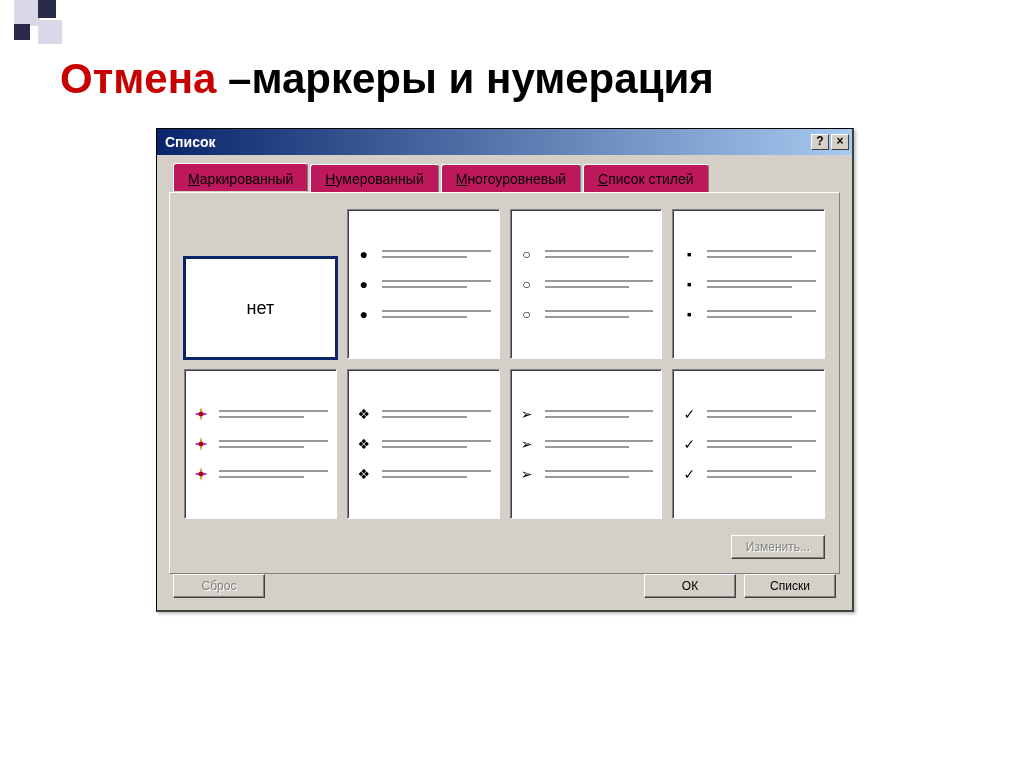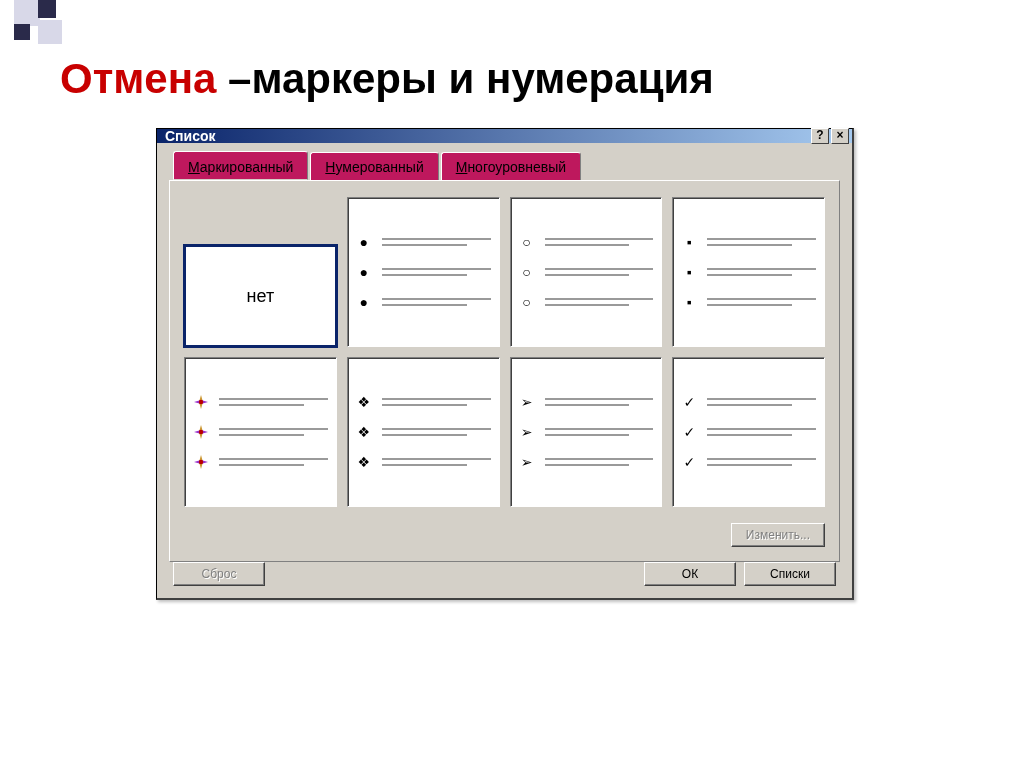--- a/index.html
+++ b/index.html
@@ -35,21 +35,21 @@
     top: 128px;
     left: 156px;
     width: 698px;
     background: #d4d0c8;
     border: 1px solid #000;
     border-right: 2px solid #404040;
     border-bottom: 2px solid #404040;
     box-shadow: 2px 2px 3px rgba(0,0,0,0.25);
   }
   .titlebar {
-    height: 14px;
+    height: 26px;
     background: linear-gradient(to right, #0a246a, #a6caf0);
     display: flex;
     align-items: center;
     padding: 0 3px 0 8px;
     color: #fff;
     font-size: 14px;
     font-weight: bold;
   }
   .titlebar .title-text { flex: 1; }
   .tb-btn {
@@ -206,20 +206,21 @@
     <span class="title-text">Список</span>
     <div class="tb-btn">?</div>
     <div class="tb-btn">×</div>
   </div>
 
   <div class="dialog-body">
     <div class="tabs">
       <div class="tab active"><span class="ul">М</span><span>аркированный</span></div>
       <div class="tab"><span class="ul">Н</span><span>умерованный</span></div>
       <div class="tab"><span class="ul">М</span><span>ногоуровневый</span></div>
+      <div class="tab"><span class="ul">С</span><span>писок стилей</span></div>
     </div>
 
     <div class="tab-panel">
       <div class="grid">
 
         <div class="cell selected none-cell">
           <span>нет</span>
         </div>
 
         <div class="cell">

